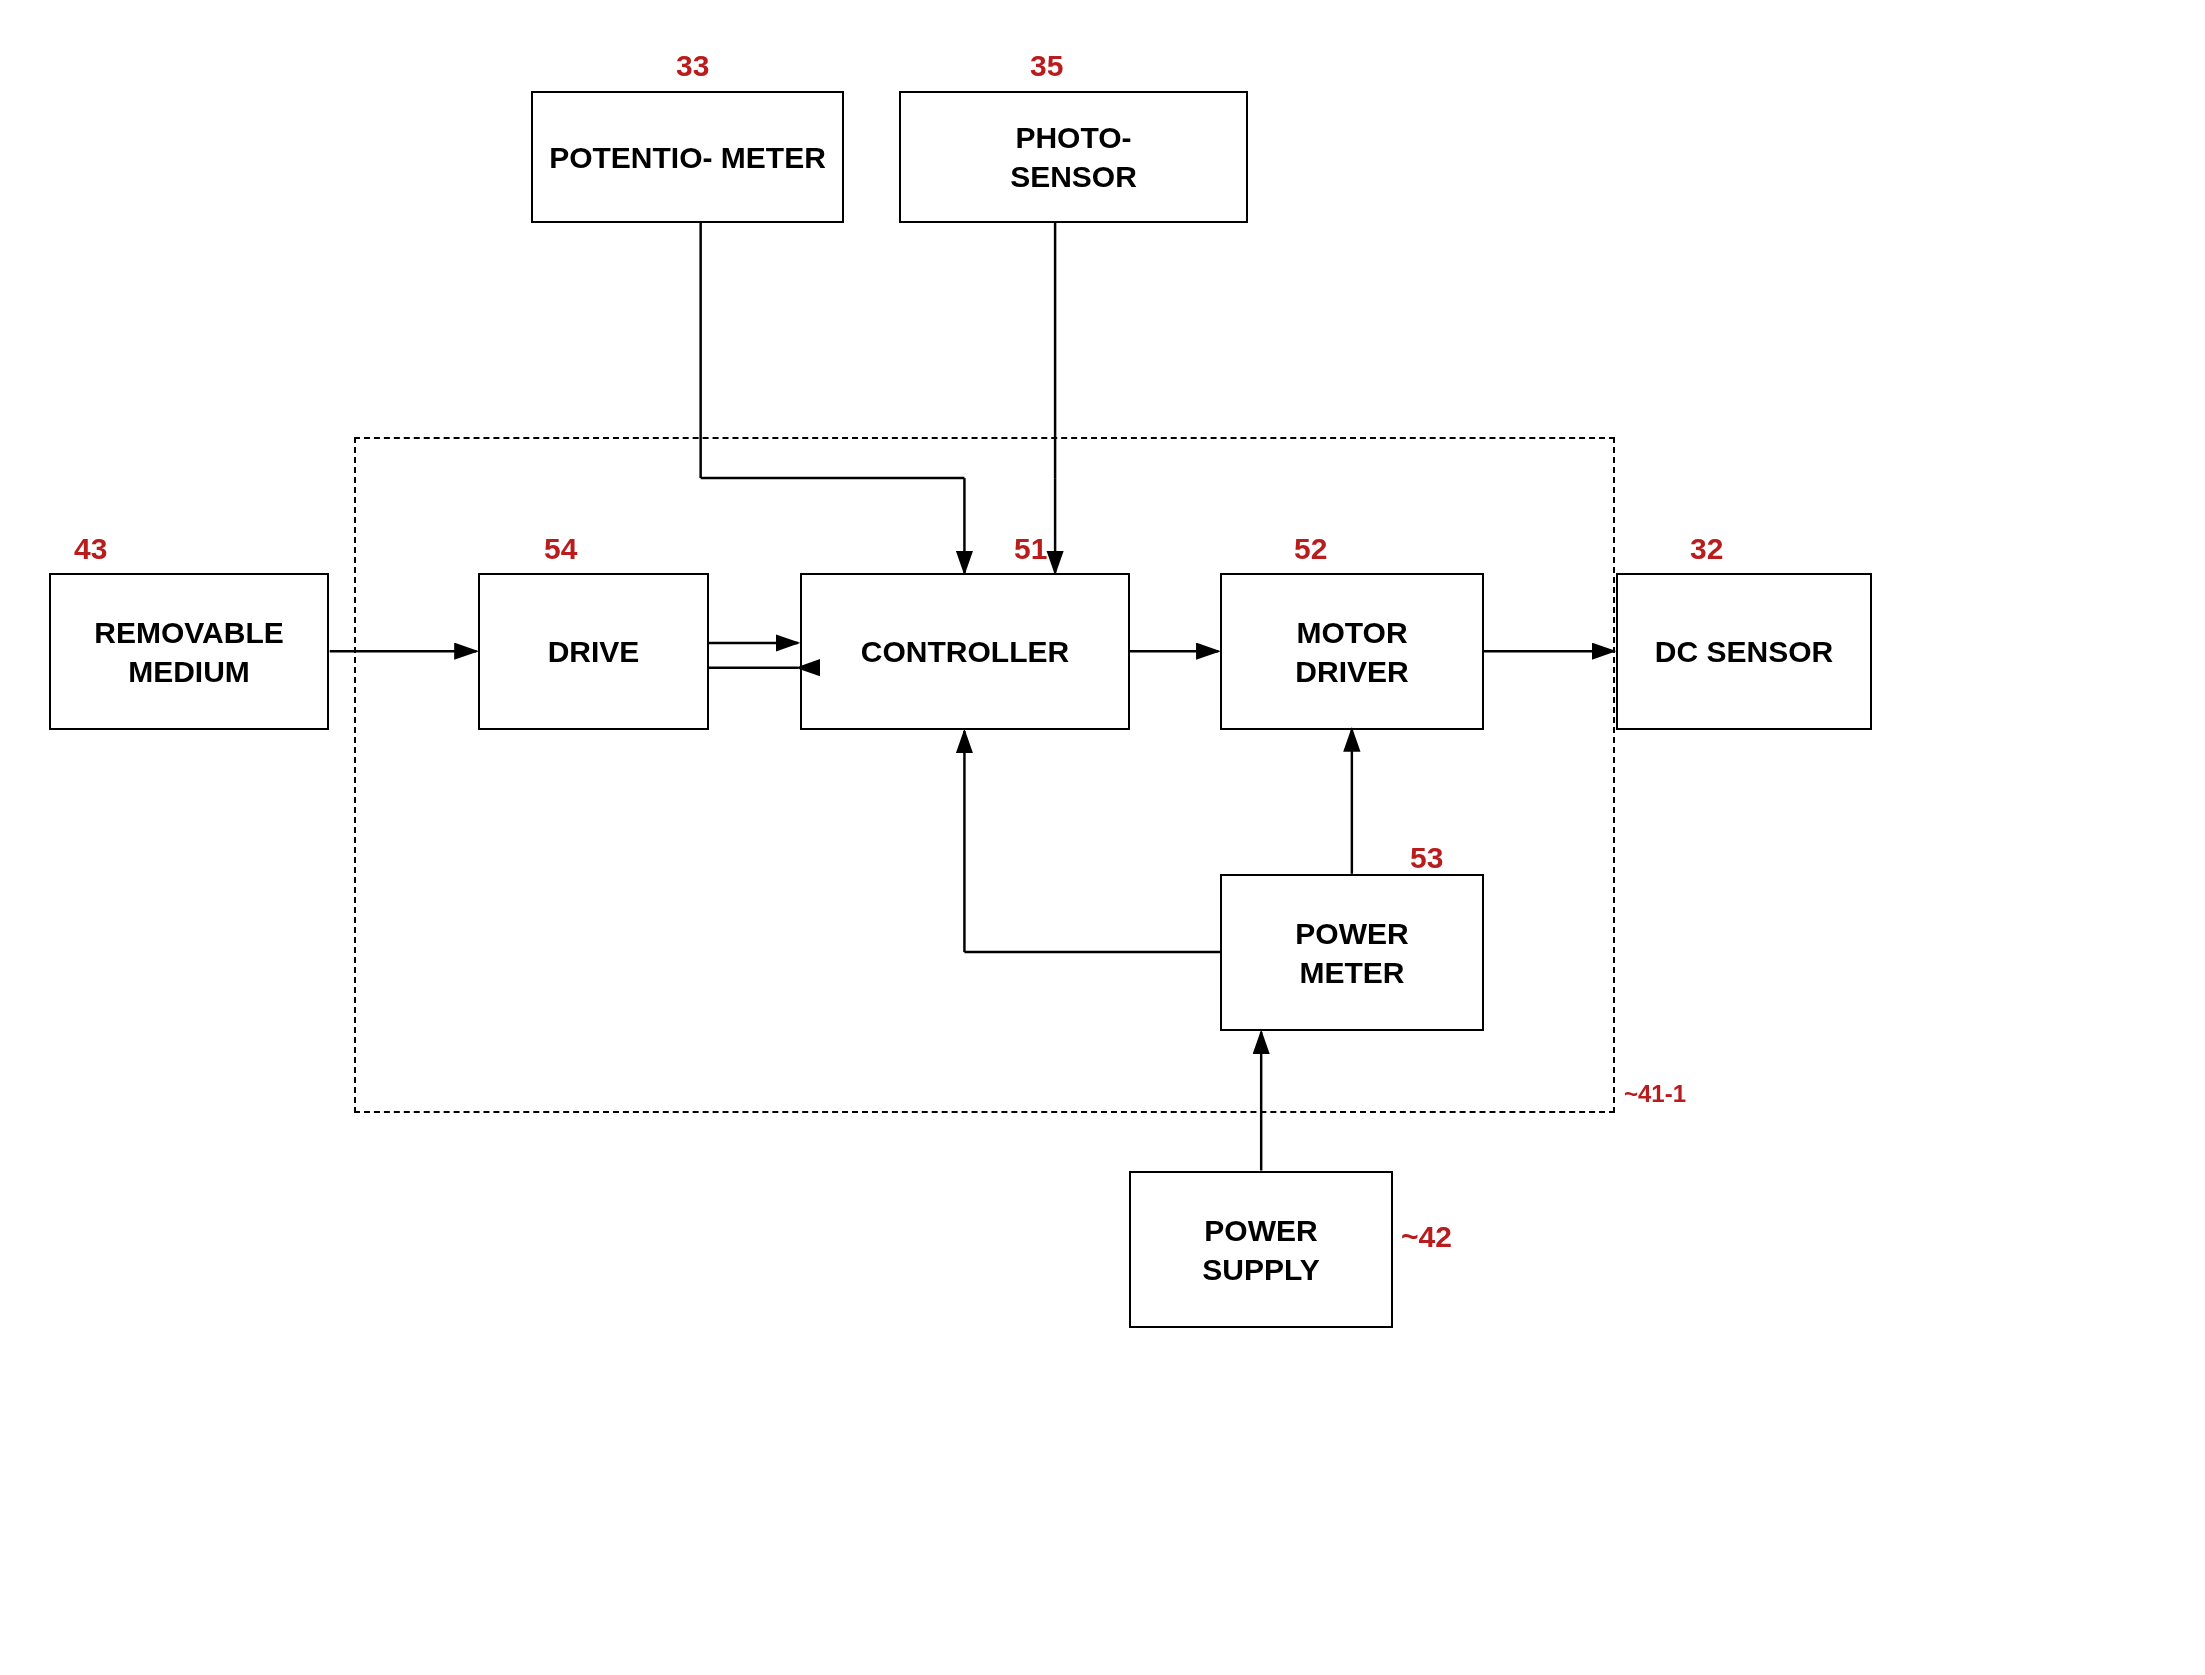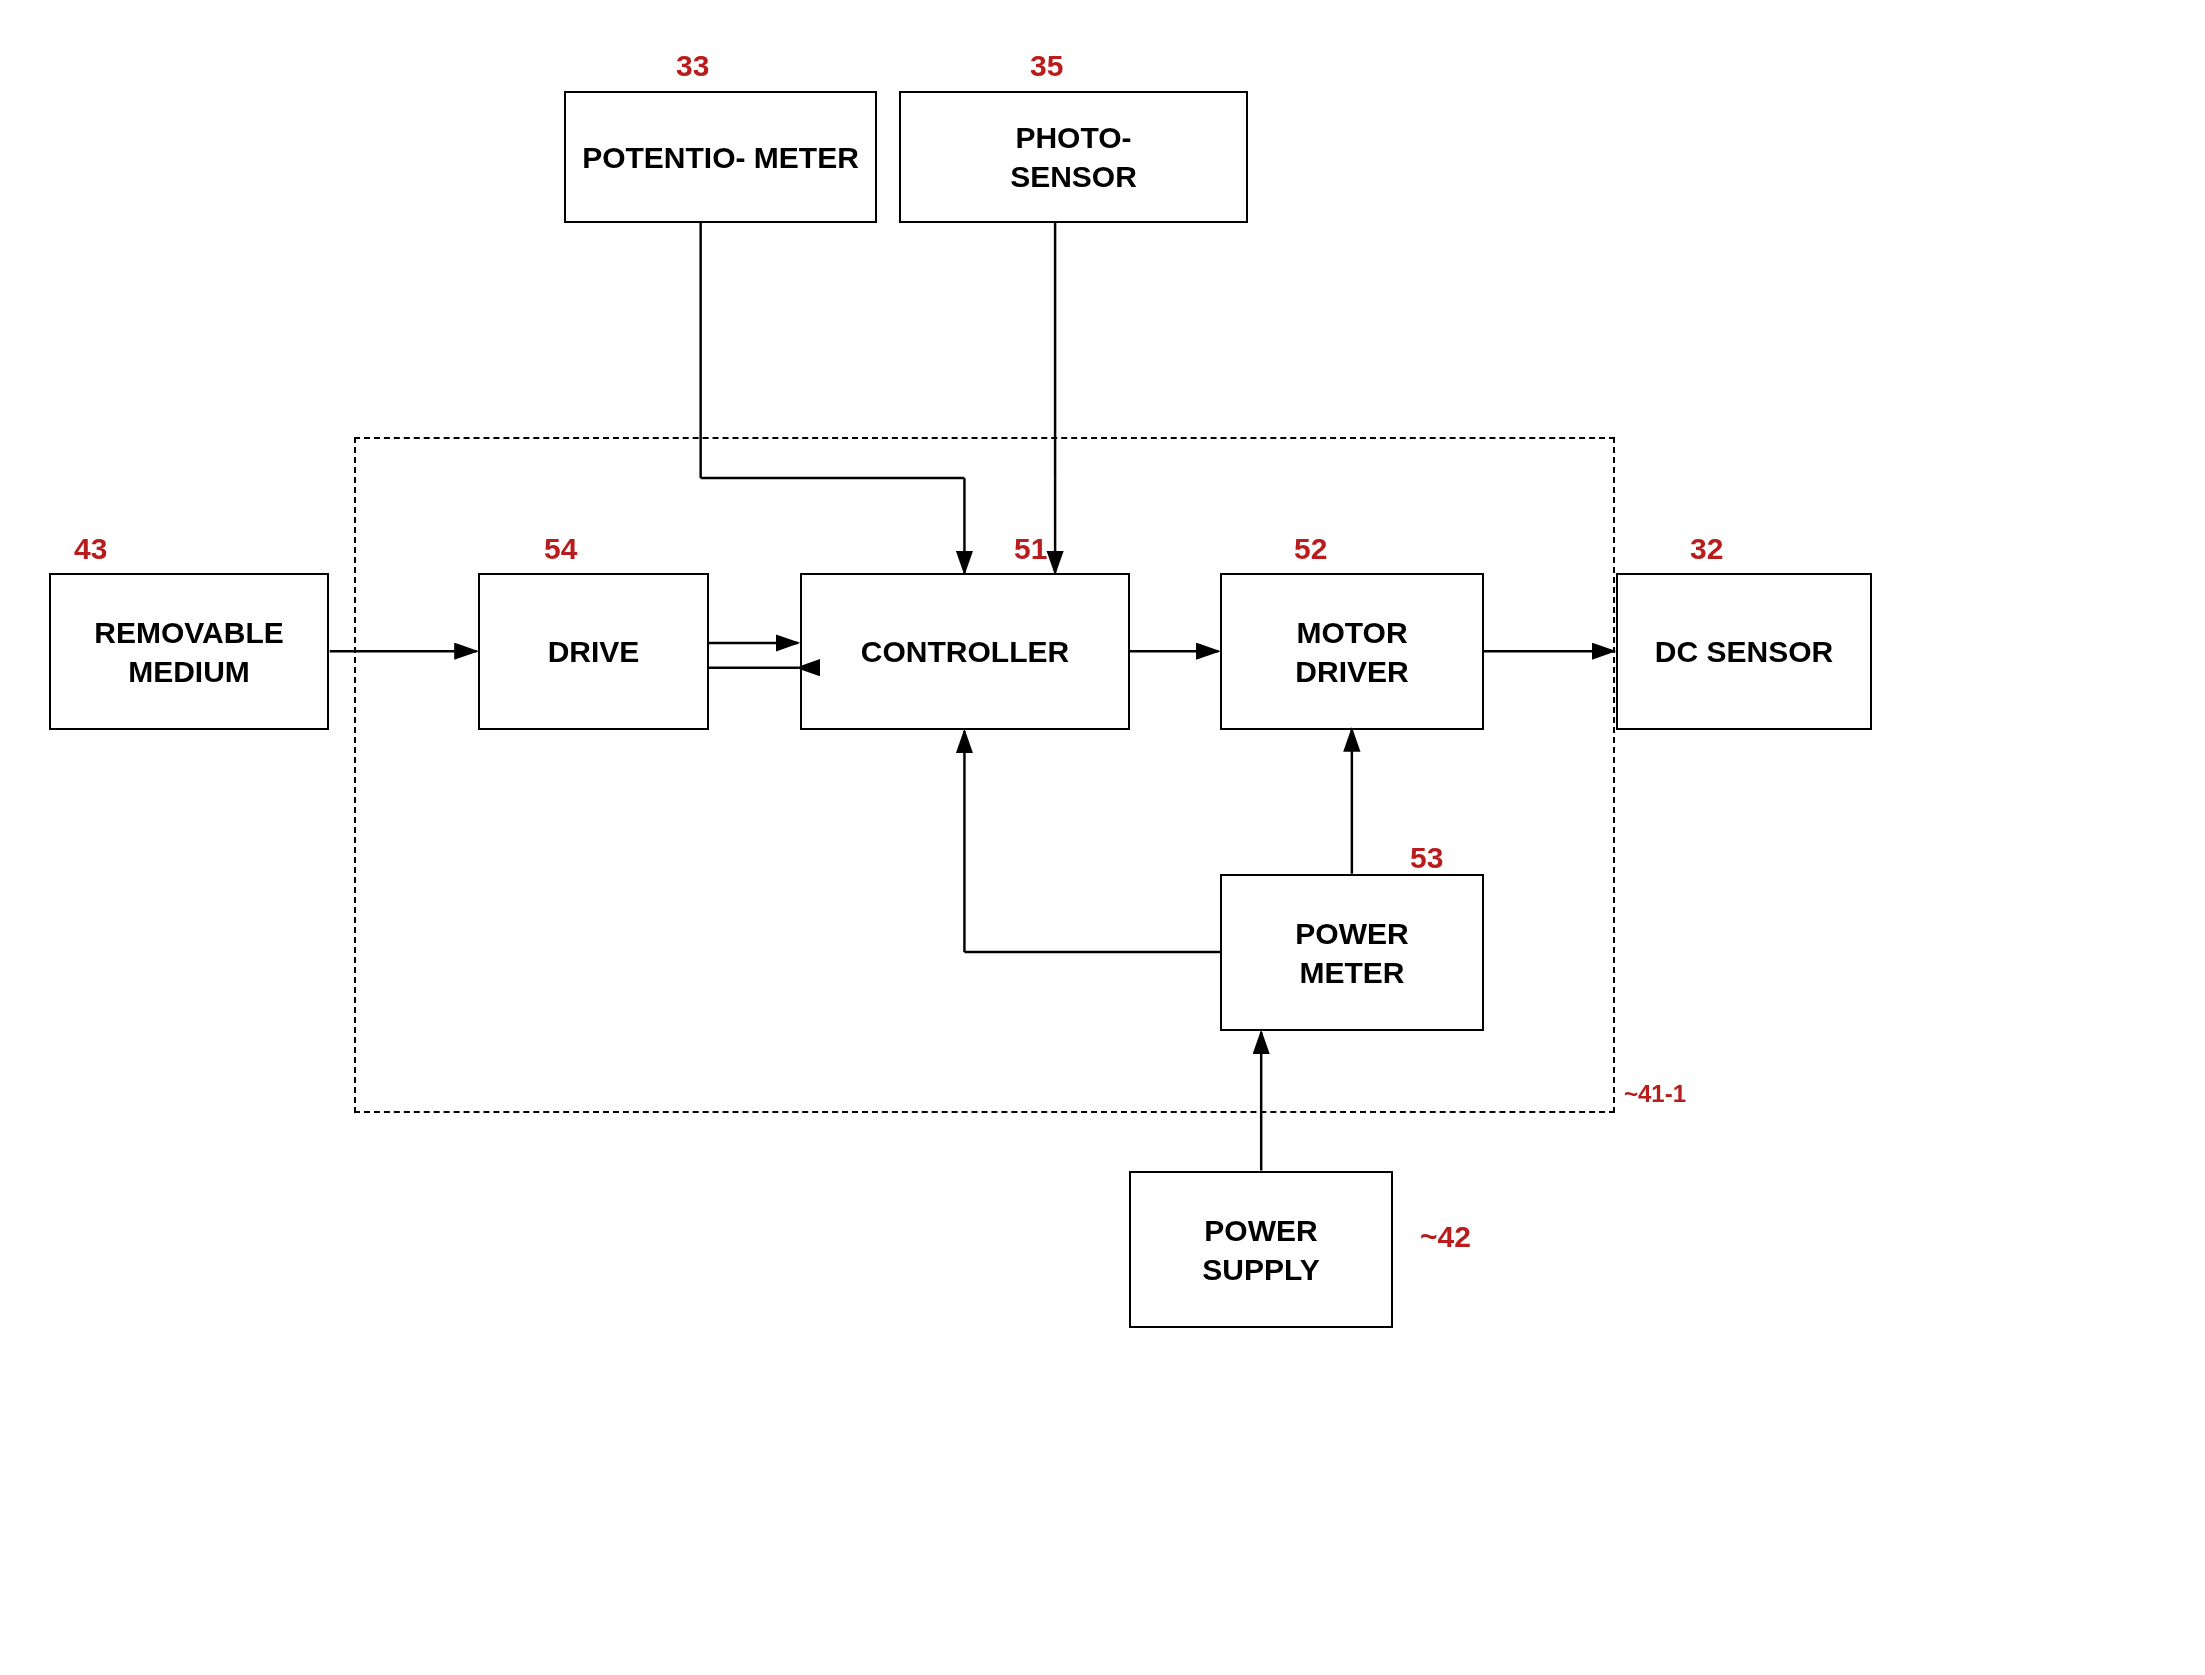--- a/index.html
+++ b/index.html
@@ -50,21 +50,21 @@
   </style>
 </head>
 <body>
 
 <div class="diagram-container">
 
   <div class="dashed-box" style="left:354px; top:437px; width:1261px; height:676px;"></div>
 
   <span class="label" style="left:1624px; top:1080px; font-size:24px;">~41-1</span>
 
-  <div class="block" style="left:564px; top:91px; width:313px; height:132px;">
+  <div class="block" style="left:531px; top:91px; width:313px; height:132px;">
     <span>POTENTIO-
 METER</span>
   </div>
 
   <span class="label" style="left:676px; top:49px;">33</span>
 
   <div class="block" style="left:899px; top:91px; width:349px; height:132px;">
     <span>PHOTO-<br>SENSOR</span>
   </div>
 
@@ -103,21 +103,21 @@
   <div class="block" style="left:1220px; top:874px; width:264px; height:157px;">
     <span>POWER<br>METER</span>
   </div>
 
   <span class="label" style="left:1410px; top:841px;">53</span>
 
   <div class="block" style="left:1129px; top:1171px; width:264px; height:157px;">
     <span>POWER<br>SUPPLY</span>
   </div>
 
-  <span class="label" style="left:1401px; top:1220px;margin-left:19px;">~42</span>
+  <span class="label" style="left:1401px; top:1220px;">~42</span>
 
   <svg class="arrows" viewBox="0 0 2675 2032" width="2205" height="1675">
     <defs>
       <marker id="arrow" markerWidth="10" markerHeight="7" refX="9" refY="3.5" orient="auto">
         <polygon points="0 0, 10 3.5, 0 7" fill="#000"></polygon>
       </marker>
       <marker id="arrow-rev" markerWidth="10" markerHeight="7" refX="1" refY="3.5" orient="auto">
         <polygon points="10 0, 0 3.5, 10 7" fill="#000"></polygon>
       </marker>
       <marker id="arrow-both-end" markerWidth="10" markerHeight="7" refX="9" refY="3.5" orient="auto">

